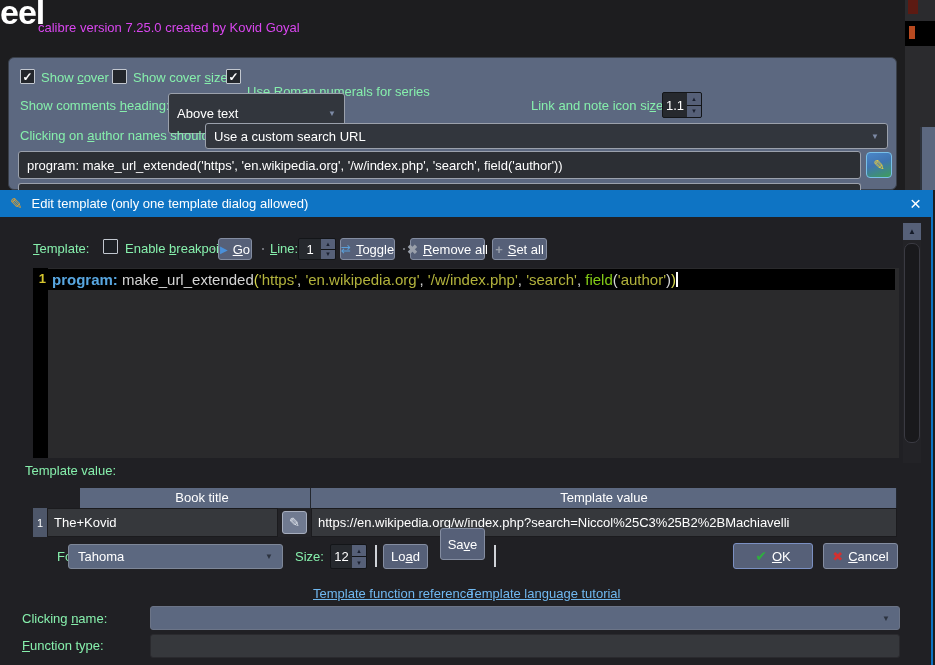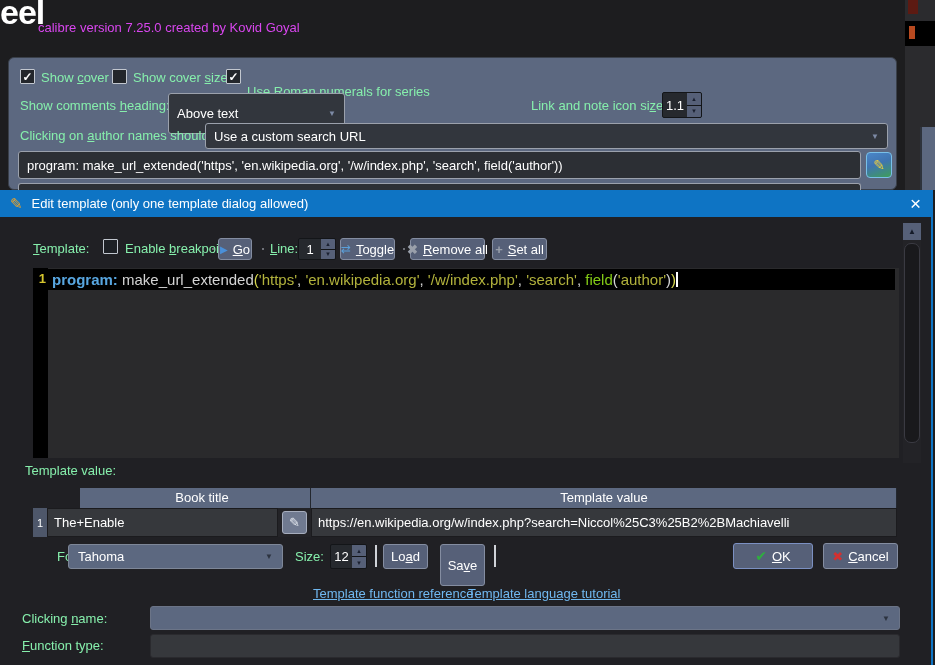--- a/index.html
+++ b/index.html
@@ -222,21 +222,21 @@
     <div class="abs sb-up">▲</div>
     <div class="abs sb-thumb"></div>
 
     <div class="abs lbl" style="left:25px;top:273px;">Template value:</div>
 
     <div class="abs th" style="left:33px;width:245px;margin-left:47px;">Book title</div>
     <div class="abs th" style="left:279px;width:32px;"></div>
     <div class="abs th" style="left:312px;width:585px;">Template value</div>
 
     <div class="abs row-gutter">1</div>
-    <div class="abs cell" style="left:47px;width:231px;">The+Enable</div>
+    <div class="abs cell" style="left:47px;width:231px;">The+Kovid</div>
     <div class="abs btn-cell"></div>
     <div class="abs row-edit-btn">
         <span>✎</span>
       </div>
     <div class="abs cell" style="left:311px;width:586px;">https://en.wikipedia.org/w/index.php?search=Niccol%25C3%25B2%2BMachiavelli</div>
 
     <div class="abs lbl" style="left:33px;top:359px;margin-left:24px;">Font:</div>
     <div class="abs dd-slate" style="left:68px;top:354px;width:215px;height:25px;">
       <span>Tahoma</span>
       <span class="dd-arrow">▼</span>
@@ -246,21 +246,21 @@
       <div class="spin-val">12</div>
       <div class="spin-btns">
         <div class="spin-btn">▲</div>
         <div class="spin-btn">▼</div>
       </div>
     </div>
     <div class="abs vline-sep" style="left:375px;top:355px;height:22px;"></div>
     <div class="abs btn" style="left:383px;top:354px;width:45px;height:25px;">
         <span><span>Lo</span><span class="mn">a</span><span>d</span></span>
       </div>
-    <div class="abs btn" style="left:440px;top:354px;width:45px;height:42px;">
+    <div class="abs btn" style="left:440px;top:338px;width:45px;height:32px;">
         <span><span>Sa</span><span class="mn">v</span><span>e</span></span>
       </div>
     <div class="abs vline-sep" style="left:494px;top:355px;height:22px;"></div>
 
     <div class="abs btn ok-btn" style="left:733px;top:353px;width:80px;height:26px;">
       <span class="ico-green">✔</span>
       <span><span class="mn">O</span><span>K</span></span>
     </div>
     <div class="abs btn" style="left:823px;top:353px;width:75px;height:26px;">
       <span class="ico-red">✖</span>

